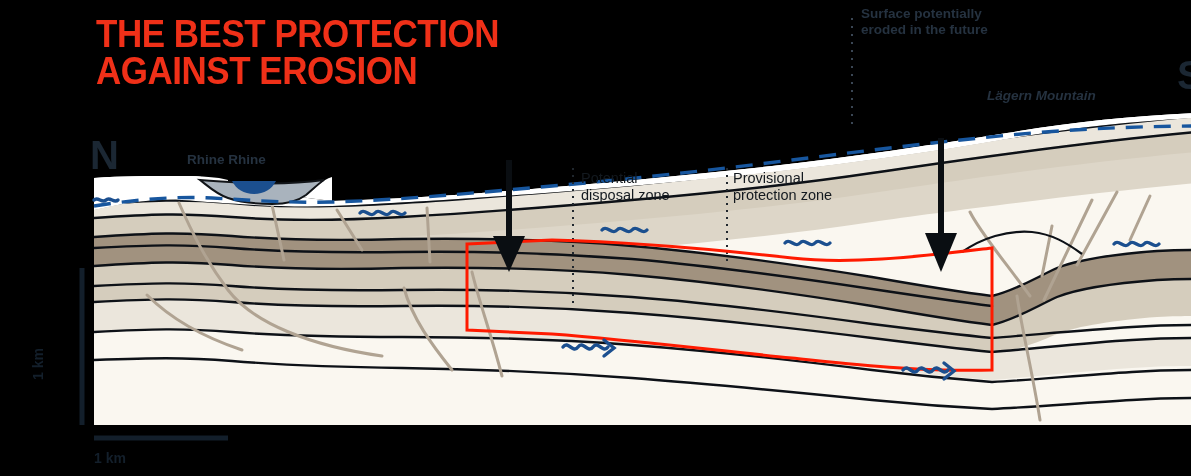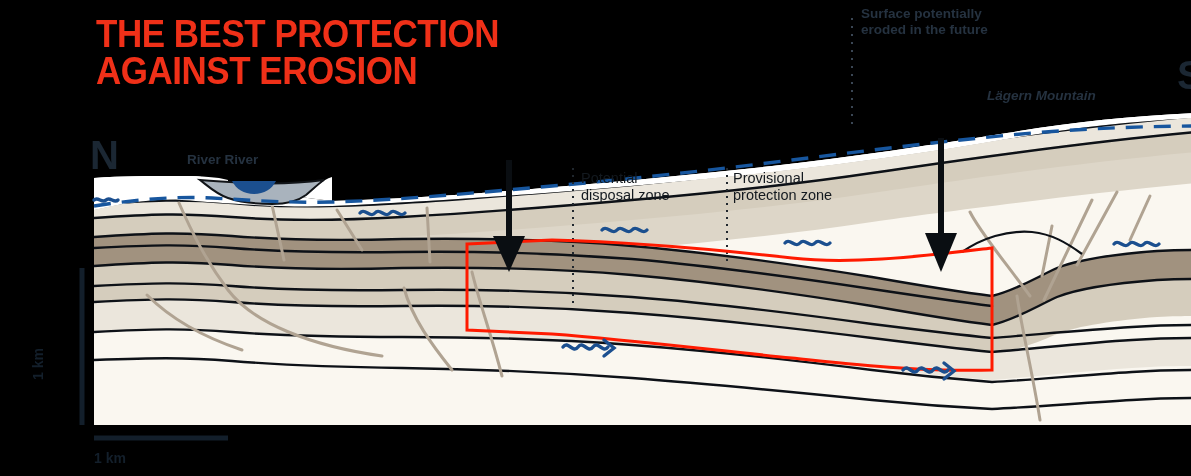--- a/index.html
+++ b/index.html
@@ -363,21 +363,21 @@
       <line x1="62" y1="438" x2="196" y2="438"></line>
     </g>
   </svg>
 
   <div class="title">THE BEST PROTECTION
 AGAINST EROSION</div>
 
   <div class="compass n">N</div>
   <div class="compass s">S</div>
 
-  <div class="lbl lbl-dim lbl-rhine">River River</div>
+  <div class="lbl lbl-dim lbl-rhine">Rhine Rhine</div>
   <div class="lbl lbl-dim lbl-surf">Surface potentially
 eroded in the future</div>
   <div class="lbl lbl-dim lbl-lagern">Lägern Mountain</div>
 
   <div class="lbl-zone lbl_ppz">Provisional
 protection zone</div>
   <div class="lbl-zone lbl-pdz">Potential
 disposal zone</div>
 
 

